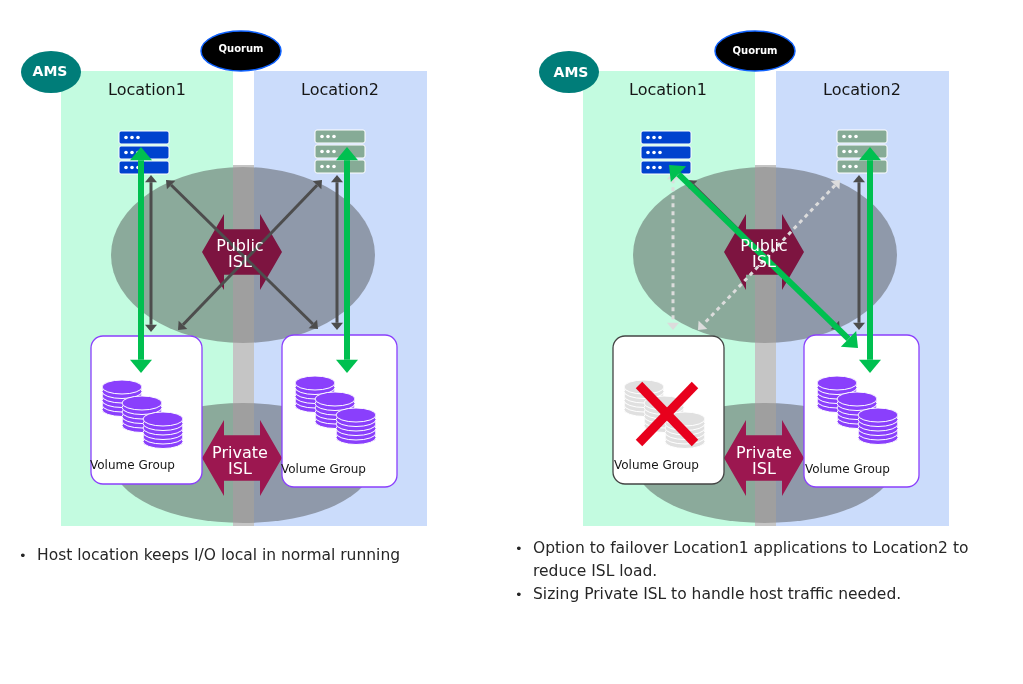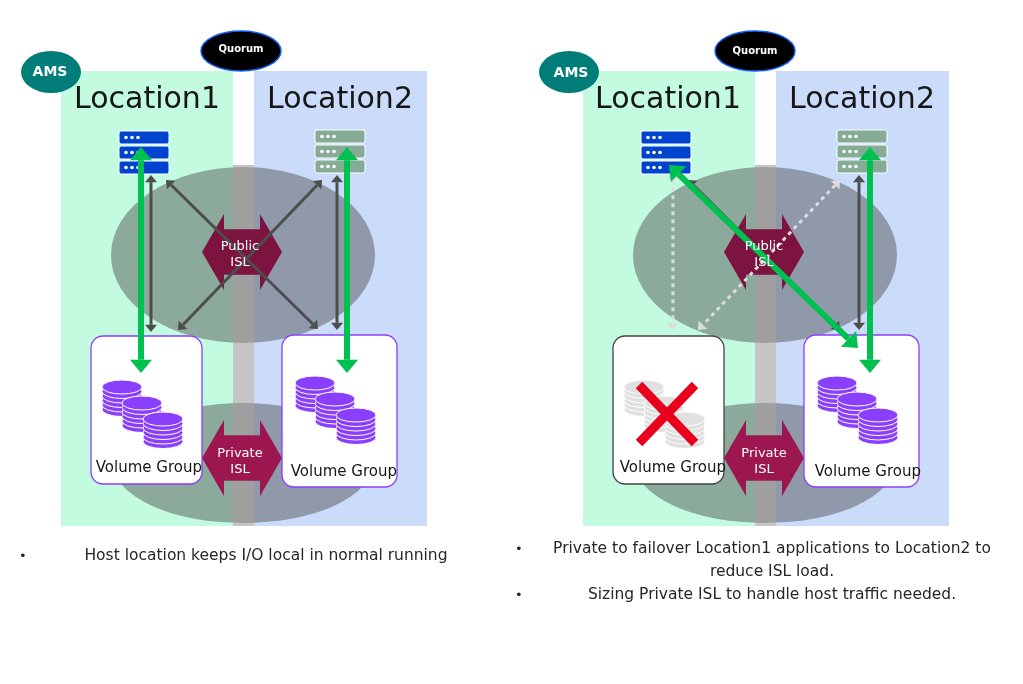--- a/index.html
+++ b/index.html
@@ -1,24 +1,24 @@
 <!DOCTYPE html>
 <html><head>
 <meta charset="utf-8">
 <style>
   html, body { margin:0; padding:0; background:#ffffff; }
   body { width:1023px; height:684px; position:relative; overflow:hidden; font-family:"DejaVu Sans", sans-serif; }
   .panel { position:absolute; top:0; width:512px; height:530px; }
   .panel svg { position:absolute; left:0; top:0; }
-  .loc-title { position:absolute; font-family:"DejaVu Sans", sans-serif; font-size:30px; color:#161616; }
+  .loc-title { position:absolute; font-family:"DejaVu Sans", sans-serif; font-size:16px; color:#161616; }
   .badge-text { position:absolute; font-weight:bold; color:#fff; font-size:14px; text-align:center; }
   .quorum-text { position:absolute; color:#fff; font-weight:bold; font-size:10px; text-align:center; }
-  .isl-text { position:absolute; color:#fff; font-size:13px; text-align:center; line-height:16px; }
-  .vg-text { position:absolute; color:#161616; font-size:15px; text-align:right; }
-  .bullets { position:absolute; font-family:"DejaVu Sans", sans-serif; font-size:15.5px; color:#262626; line-height:23px;text-align:center; }
+  .isl-text { position:absolute; color:#fff; font-size:16px; text-align:center; line-height:16px; }
+  .vg-text { position:absolute; color:#161616; font-size:12px; text-align:left; }
+  .bullets { position:absolute; font-family:"DejaVu Sans", sans-serif; font-size:15.5px; color:#262626; line-height:23px; }
   .bullets ul { margin:0; padding-left:22px; list-style:none; }
   .bullets li { position:relative; }
   .bullets li::before { content:"•"; position:absolute; left:-18px; font-size:13px; }
   .bullets ul ul { padding-left:24px; }
 </style>
 </head>
 <body>
 
 <div class="panel" style="left:0;">
   <svg width="512" height="530" id="svg-left">
@@ -305,16 +305,16 @@
 </div>
 
 <div class="bullets" style="left:15px;top:544px;width:480px;">
   <ul>
     <li><span>Host location keeps I/O local in normal running</span>
     </li>
   </ul>
 </div>
 <div class="bullets" style="left:511px;top:537px;width:500px;">
   <ul>
-    <li><span>Private to failover Location1 applications to Location2 to reduce ISL load.</span></li>
+    <li><span>Option to failover Location1 applications to Location2 to reduce ISL load.</span></li>
     <li><span>Sizing Private ISL to handle host traffic needed.</span></li>
   </ul>
 </div>
 
 </body></html>

